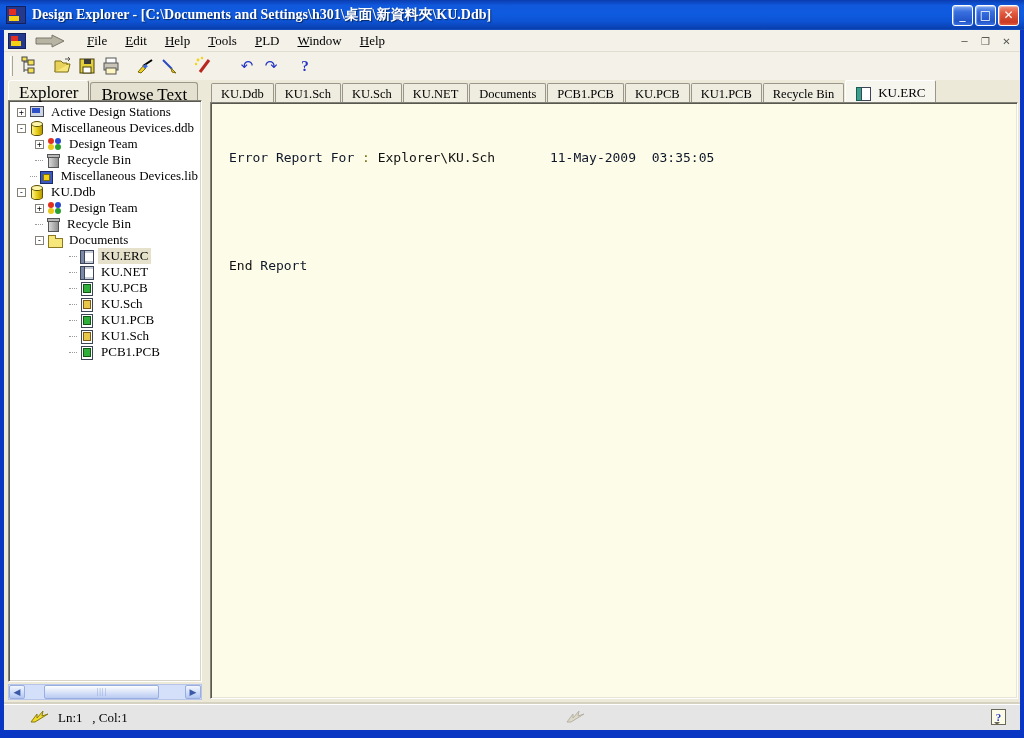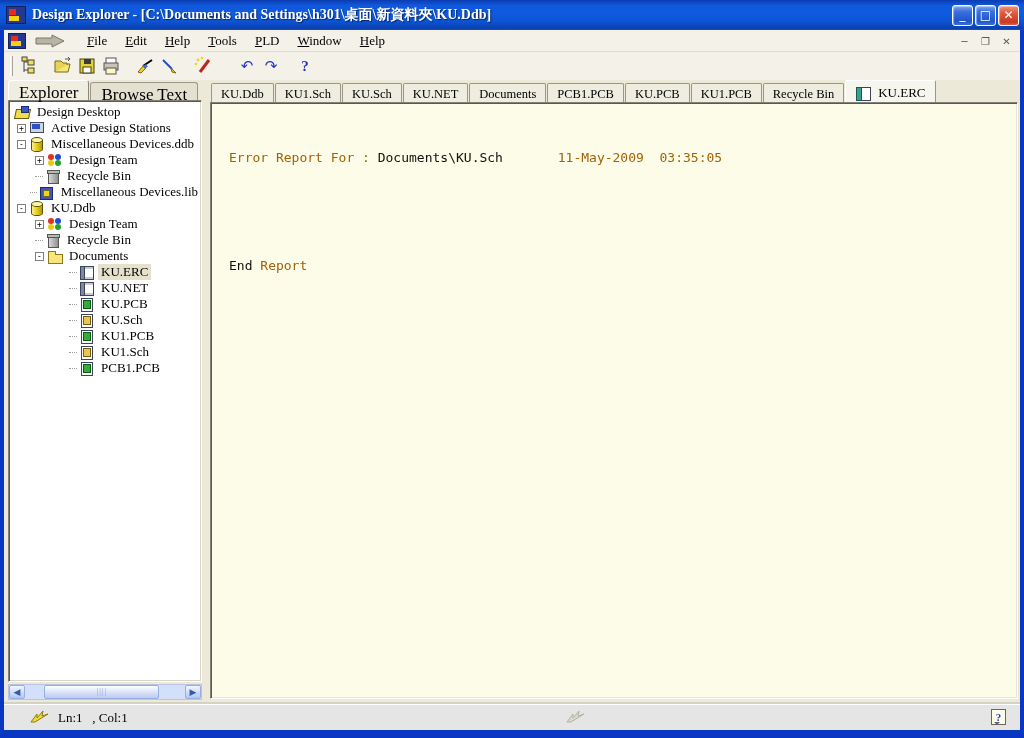--- a/index.html
+++ b/index.html
@@ -107,21 +107,21 @@
   .doc-tabs{ display:flex; height:22px; align-items:flex-end; padding-left:1px; }
   .dtab{ height:19px; padding:2px 9px 0 9px; font-size:12.5px; background:#efede0;
     border:1px solid #9a978a; border-bottom:none; border-radius:2px 2px 0 0; margin-right:1px; white-space:nowrap;
     display:flex; align-items:center; gap:4px;}
   .dtab.active{ height:22px; background:#f7f6ee; border-top:1px solid #fff; border-left:1px solid #fff; z-index:2; font-size:13px;}
   .doc-content{ position:absolute; left:0; right:0; top:22px; bottom:5px; background:#fdfce8;
     border:1px solid #828177; border-right-color:#fff; border-bottom-color:#fff;
     box-shadow:inset 1px 1px 0 #5a594f, inset -1px -1px 0 #e8e5d8;
     font-family:"DejaVu Sans Mono","Liberation Mono",monospace; font-size:13px; line-height:18px;
     padding:10px 0 0 18px; white-space:pre; overflow:hidden;}
-  .t-red{ color:#a16207;margin-top:14px; } .t-olive{ color:#6e6e00; } .t-black{ color:#111; }
+  .t-red{ color:#0f172a;margin-top:14px; } .t-olive{ color:#6e6e00; } .t-black{ color:#111; }
 
   
   .statusbar{ position:absolute; left:4px; right:4px; bottom:8px; height:26px; background:#e5e5e5;
     border-top:1px solid #fff; box-shadow:0 -2px 0 #d6d2c2; display:flex; align-items:center; font-size:13px;}
   .status-icon{ margin:0 8px 0 26px; }
   .status-mid-icon{ position:absolute; left:562px; top:4px; opacity:.9;}
   .help-balloon{ position:absolute; right:14px; top:4px; width:15px; height:16px; background:#fdfce8;
     border:1px solid #6a675a; font:bold 11px/14px "Liberation Serif",serif; text-align:center; color:#2335c4;}
   .help-balloon::after{ content:""; position:absolute; left:2px; bottom:-4px; border:3px solid transparent; border-top-color:#6a675a;}
 </style>
@@ -233,25 +233,20 @@
 
 <div class="workarea">
 
   <div class="left-panel">
     <div class="panel-tabs">
       <span class="ptab active">Explorer</span>
       <span class="ptab">Browse Text</span>
     </div>
     <div class="tree-box" id="tree">
         <div class="tree-row">
-          <span class="indent" style="width: 4px;"></span>
-          <span class="ticon i-desktop"></span>
-          <span class="tree-label">Design Desktop</span>
-        </div>
-        <div class="tree-row">
           <span class="indent" style="width: 6px;"></span>
           <span class="expander">+</span>
           <span class="ticon i-station"></span>
           <span class="tree-label">Active Design Stations</span>
         </div>
         <div class="tree-row">
           <span class="indent" style="width: 6px;"></span>
           <span class="expander">-</span>
           <span class="ticon i-database"></span>
           <span class="tree-label">Miscellaneous Devices.ddb</span>
@@ -378,21 +373,21 @@
         </span>
         <span class="dtab">
           <span>Recycle Bin</span>
         </span>
         <span class="dtab active">
           <span class="ticon i-erc-tab"></span>
           <span>KU.ERC</span>
         </span>
       </div>
     <div class="doc-content">
-      <div><span class="t-red">Error Report For</span><span class="t-olive"> : </span><span class="t-black">Documents\KU.Sch</span><span>       </span><span class="t-red">11-May-2009</span><span>  </span><span class="t-red">03:35:05</span></div>
+      <div><span class="t-red">Error Report For</span><span class="t-olive"> : </span><span class="t-black">Explorer\KU.Sch</span><span>       </span><span class="t-red">11-May-2009</span><span>  </span><span class="t-red">03:35:05</span></div>
       <div>&nbsp;</div>
       <div><span class="t-black">End</span><span class="t-red"> Report</span></div>
     </div>
   </div>
 </div>
 
 <div class="statusbar">
   <span class="status-icon">
     <svg width="20" height="14">
         <polygon points="1,13 7,5 7,9 13,2 12,7 18,5 5,13" fill="#f0dc28" stroke="#8a7a10" stroke-width="1"></polygon>

